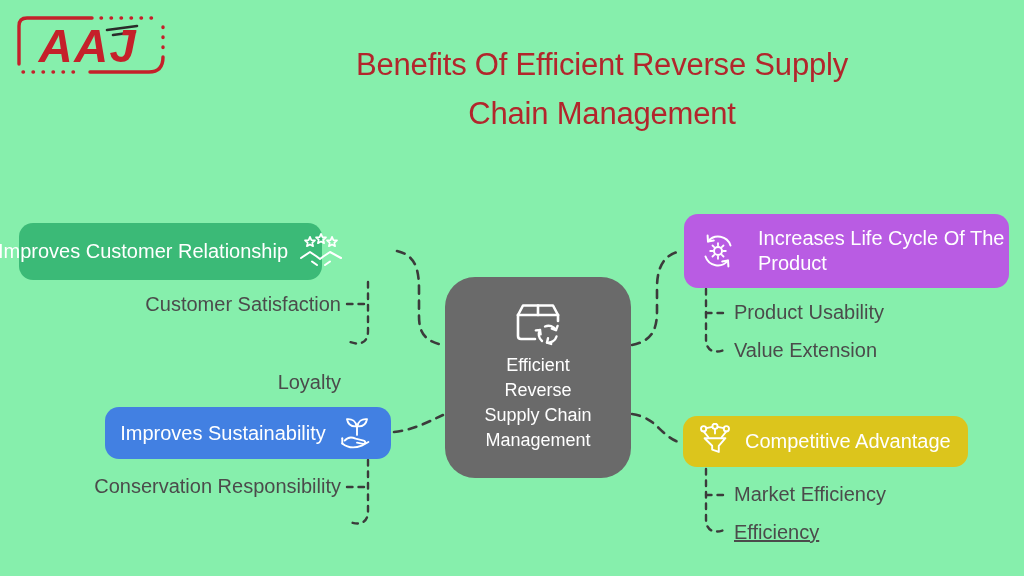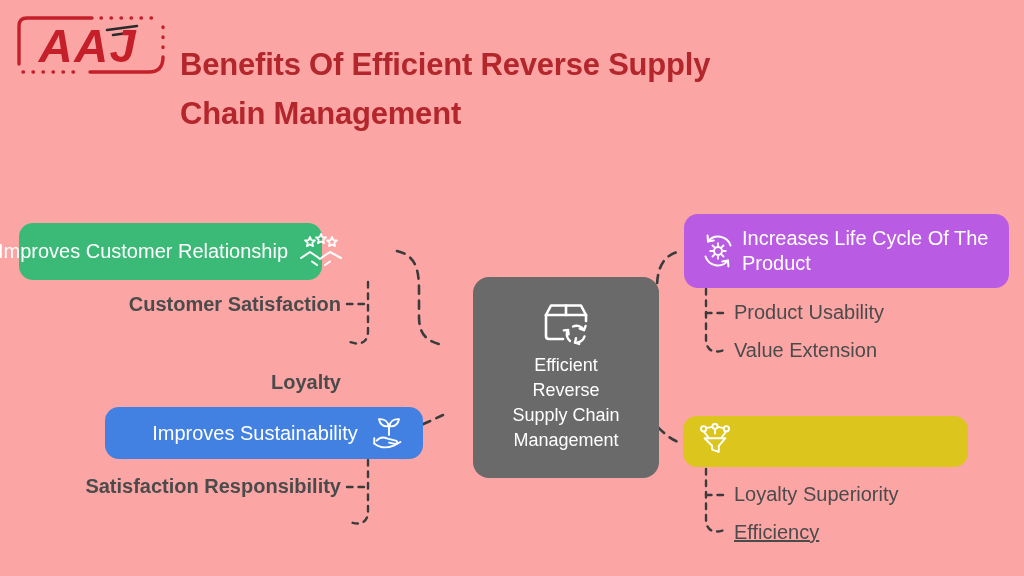--- a/index.html
+++ b/index.html
@@ -1,49 +1,49 @@
 <!DOCTYPE html>
 <html><head>
 <meta charset="utf-8">
 <style>
   html,body{margin:0;padding:0;}
   body{font-family:"Liberation Sans","DejaVu Sans",sans-serif;background:#ffffff;}
-  #canvas{position:relative;width:1024px;height:576px;background:#fca5a5;overflow:hidden;}
+  #canvas{position:relative;width:1024px;height:576px;background:#86efac;overflow:hidden;}
 
   
-  .title{position:absolute;left:180px;top:40px;width:844px;text-align:left;
-         font-size:31px;line-height:49px;font-weight:bold;color:#b2262c;
+  .title{position:absolute;left:180px;top:40px;width:844px;text-align:center;
+         font-size:31px;line-height:49px;font-weight:normal;color:#b2262c;
          letter-spacing:-0.2px;white-space:pre-line;}
 
   
   #wires{position:absolute;left:0;top:0;pointer-events:none;}
   .wire{fill:none;stroke:#3b3b3b;stroke-width:2.6;stroke-linecap:round;stroke-dasharray:8 7;}
   .wire.sub{stroke-width:2.4;stroke-dasharray:5.5 6;}
 
   
   .branch{position:absolute;display:flex;align-items:center;border-radius:14px;
           color:#fff;font-size:20px;}
   .branch .lbl{white-space:nowrap;}
   .branch svg{flex:0 0 auto;display:block;}
   .b-green {left:19px; top:223px;width:303px;height:57px;background:#3bba77;justify-content:center;gap:11px;}
-  .b-blue  {left:105px;top:407px;width:286px;height:52px;background:#4280e2;justify-content:center;gap:12px;padding-left:32px;}
-  .b-purple{left:684px;top:214px;width:325px;height:74px;background:#b95ce3;padding-left:14px;gap:4px;box-sizing:border-box;}
+  .b-blue  {left:105px;top:407px;width:286px;height:52px;background:#4280e2;justify-content:center;gap:12px;}
+  .b-purple{left:684px;top:214px;width:325px;height:74px;background:#b95ce3;padding-left:14px;gap:20px;box-sizing:border-box;}
   .b-purple .lbl{white-space:normal;width:256px;line-height:25px;}
   .b-yellow{left:683px;top:416px;width:285px;height:51px;background:#dcc51c;padding-left:14px;gap:12px;box-sizing:border-box;}
 
   
   .center-node{position:absolute;left:445px;top:277px;width:186px;height:201px;
-               background:#6a6a6a;border-radius:16px;display:flex;flex-direction:column;
-               align-items:center;padding-top:17px;box-sizing:border-box;margin-left:28px;}
+               background:#6a6a6a;border-radius:30px;display:flex;flex-direction:column;
+               align-items:center;padding-top:17px;box-sizing:border-box;}
   .center-node .lbl{color:#fff;font-size:18px;line-height:25px;text-align:center;
                     white-space:pre-line;margin-top:3px;}
 
   
   .sub-label{position:absolute;font-size:20px;color:#4b4b4b;white-space:nowrap;}
-  .sub-label.r{text-align:left;font-weight:bold;}
+  .sub-label.r{text-align:left;}
 
   
   .logo{position:absolute;left:6px;top:5px;}
 </style>
 </head>
 <body>
 
 <div id="canvas">
 
   <svg class="logo" width="162" height="78" viewBox="0 0 162 78">
@@ -105,21 +105,21 @@
     <span class="lbl">Improves Sustainability</span>
     <svg width="38" height="38" viewBox="0 0 40 40" fill="none" stroke="#ffffff" stroke-width="2" stroke-linecap="round" stroke-linejoin="round">
       <path d="M20 22 C20 17 20 14 20 11"></path>
       <path d="M19.5 13 C14 13.5 10.5 10.5 9.5 5.5 C15 5 18.8 8 19.5 13 Z"></path>
       <path d="M20.5 13 C26 13.5 29.5 10.5 30.5 5.5 C25 5 21.2 8 20.5 13 Z"></path>
       <path d="M7 28 C10 24.5 14.5 24 18.5 26 L27 28 C29.5 28.7 29 31.8 26.3 31.4 L20 30.2"></path>
       <path d="M4.5 31 C10 35.5 18 36 25 33.2 L32 29.5"></path>
       <path d="M4.5 31 L4.5 25.5"></path>
     </svg>
   </div>
-  <div class="sub-label r" style="right:683px;top:475px;">Satisfaction Responsibility</div>
+  <div class="sub-label r" style="right:683px;top:475px;">Conservation Responsibility</div>
 
   <div class="branch b-purple">
     <svg width="40" height="40" viewBox="0 0 40 40" fill="none" stroke="#ffffff" stroke-width="2" stroke-linecap="round" stroke-linejoin="round">
       <path d="M 32.5 14.5 A 13 13 0 0 0 10 10.5"></path>
       <path d="M 10 10.5 L 9.6 4.6 M 10 10.5 L 15.8 9.4"></path>
       <path d="M 7.5 25.5 A 13 13 0 0 0 30 29.5"></path>
       <path d="M 30 29.5 L 30.4 35.4 M 30 29.5 L 24.2 30.6"></path>
       <circle cx="20" cy="20" r="4"></circle>
       <g stroke-width="1.8">
         <path d="M20 12.2 V 14.6"></path>
@@ -142,22 +142,23 @@
       <circle cx="7" cy="6" r="2.8"></circle>
         <circle cx="19" cy="3.5" r="2.8"></circle>
         <circle cx="31" cy="6" r="2.8"></circle>
       <path d="M9.7 5.3 L16.3 4.1"></path>
         <path d="M21.7 4.1 L28.3 5.3"></path>
       <path d="M7 8.8 L12 15"></path>
         <path d="M31 8.8 L26 15"></path>
         <path d="M19 6.3 L19 11"></path>
       <path d="M8 16 H 30 L 23 24 V 30.5 L 16 28 V 24 Z"></path>
     </svg>
+    <span class="lbl">Competitive Advantage</span>
   </div>
-  <div class="sub-label" style="left:734px;top:483px;">Loyalty Superiority</div>
+  <div class="sub-label" style="left:734px;top:483px;">Market Efficiency</div>
   <div class="sub-label" style="left:734px;top:521px;text-decoration:underline;">Efficiency</div>
 
   <div class="center-node">
     <svg width="58" height="56" viewBox="0 0 58 56" fill="none" stroke="#ffffff" stroke-width="2.6" stroke-linecap="round" stroke-linejoin="round">
       <path d="M9 21 H 49"></path>
       <path d="M9 21 L 14 11.5 H 44 L 49 21"></path>
       <path d="M29 11.5 V 21"></path>
       <path d="M9 21 V 42 Q 9 45 12 45 H 26"></path>
       <path d="M49 21 V 27"></path>
       <g stroke-width="2.4">

